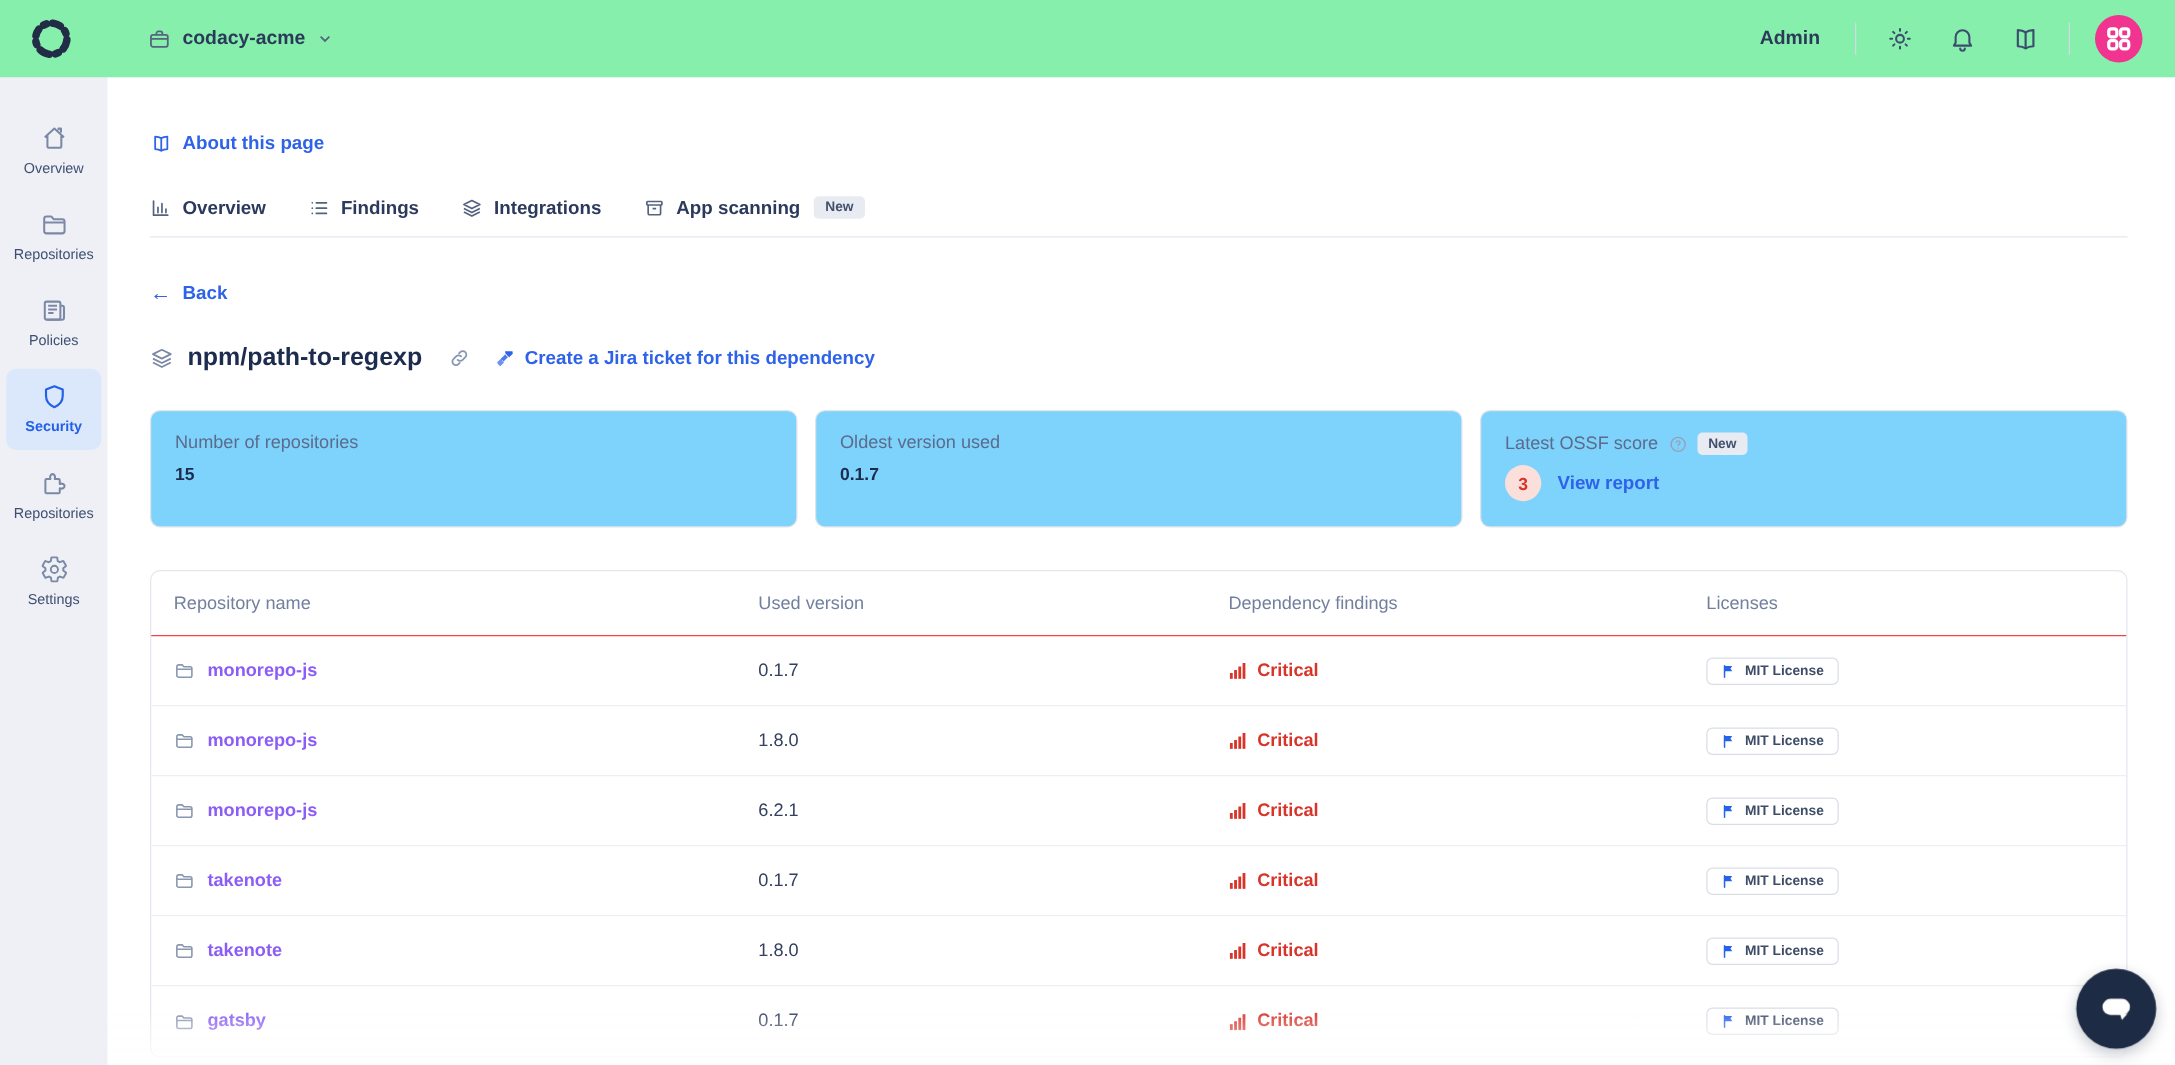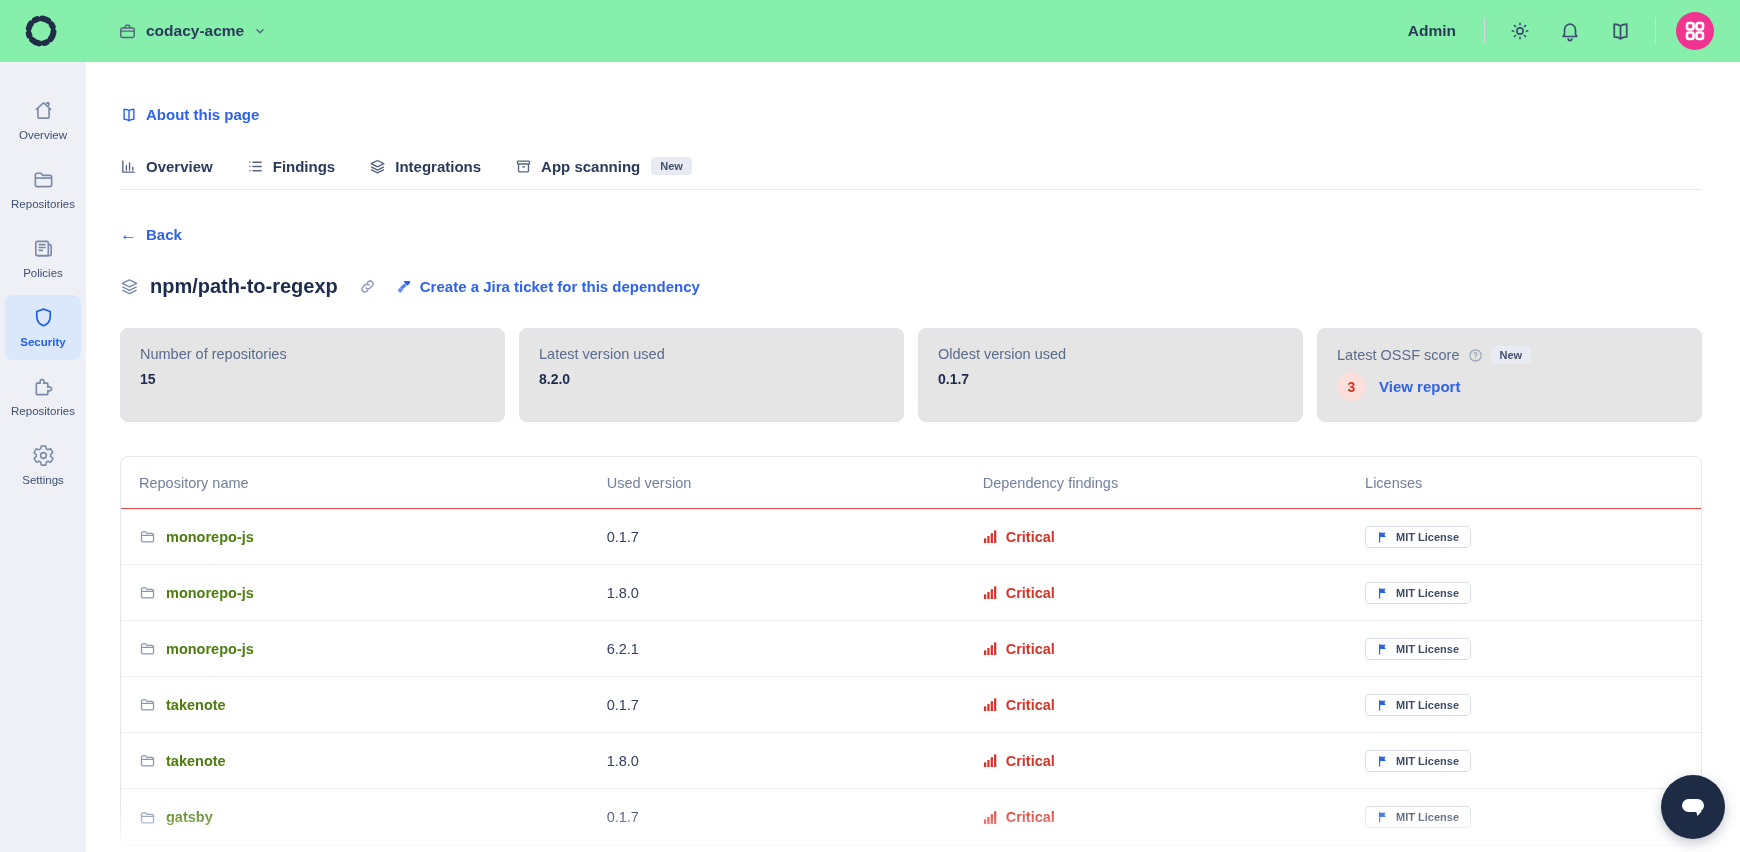--- a/index.html
+++ b/index.html
@@ -69,42 +69,42 @@
   .back-link { margin-top:36px; display:flex; align-items:center; gap:9px; color:#2e63e9; font-size:15px; font-weight:700; cursor:pointer; width:max-content; }
   .back-arrow { font-size:17px; line-height:1; }
   .dep-row { margin-top:32px; display:flex; align-items:center; gap:11px; }
   .dep-name { font-size:20px; font-weight:700; color:#1d2b4e; margin-right:6px; }
   .link-icon-btn { width:26px; height:22px; display:flex; align-items:center; justify-content:center; cursor:pointer; }
   .jira-link { display:flex; align-items:center; gap:8px; color:#2e63e9; font-size:15px; font-weight:700; cursor:pointer; margin-left:4px; }
 
   
   .cards { margin-top:30px; display:flex; gap:14px; }
   .card {
-    flex:1; height:94px; background:#e5e5e5; border:1px solid #dfe3ea; border-radius:8px;
+    flex:1; height:94px; background:#7dd3fc; border:1px solid #dfe3ea; border-radius:8px;
     padding:17px 19px;
   }
   .card-label { font-size:14.5px; color:#5b6b8c; display:flex; align-items:center; gap:8px; }
   .card-value { margin-top:9px; font-size:14px; font-weight:700; color:#1d2b4e; }
   .ossf-line { margin-top:8px; display:flex; align-items:center; gap:13px; }
   .score-chip {
     width:29px; height:29px; border-radius:50%; background:#fbdfdb;
     color:#d7342a; font-size:14px; font-weight:700;
     display:flex; align-items:center; justify-content:center;
   }
   .view-report { color:#2e63e9; font-size:15px; font-weight:700; cursor:pointer; }
 
   
   .dep-table { margin-top:34px; border:1px solid #e3e7ee; border-radius:8px; background:#fff; }
   .t-row { display:grid; grid-template-columns:29.6% 23.8% 24.2% 22.4%; align-items:center; }
   .t-head { height:52px; border-bottom:1px solid #ef4444; }
   .t-head .t-cell { font-size:14.5px; color:#72809e; }
   .t-cell { padding-left:18px; }
   .t-body-row { height:56px; border-bottom:1px solid #eceff4; }
   .t-body-row:last-child { border-bottom:none; }
-  .repo-cell { display:flex; align-items:center; gap:10px; font-size:14.5px; font-weight:700; color:#4d7c0f;text-align:right; }
+  .repo-cell { display:flex; align-items:center; gap:10px; font-size:14.5px; font-weight:700; color:#8b5cf6;text-align:right; }
   .version-cell { font-size:14.5px; color:#33405f; }
   .finding-cell { display:flex; align-items:center; gap:8px; font-size:14.5px; font-weight:700; color:#d7342a; }
   .license-badge {
     display:inline-flex; align-items:center; gap:7px;
     border:1px solid #d9dee6; border-radius:5px; background:#fff;
     padding:4px 11px; font-size:11px; font-weight:700; color:#3e4c68;
   }
 
   
   .bottom-fade {
@@ -290,24 +290,20 @@
           <span>Create a Jira ticket for this dependency</span>
         </div>
       </div>
 
       <div class="cards">
         <div class="card">
           <div class="card-label">Number of repositories</div>
           <div class="card-value">15</div>
         </div>
         <div class="card">
-          <div class="card-label">Latest version used</div>
-          <div class="card-value">8.2.0</div>
-        </div>
-        <div class="card">
           <div class="card-label">Oldest version used</div>
           <div class="card-value">0.1.7</div>
         </div>
         <div class="card">
           <div class="card-label">
             <span>Latest OSSF score</span>
             <svg width="15" height="15" viewBox="0 0 24 24" fill="none" stroke="#95a1b8" stroke-width="1.8">
               <circle cx="12" cy="12" r="9"></circle>
               <path d="M9.6 9.3a2.5 2.5 0 0 1 4.9.6c0 1.6-2.5 2-2.5 3.4M12 16.8h.01" stroke-linecap="round"></path>
             </svg>

